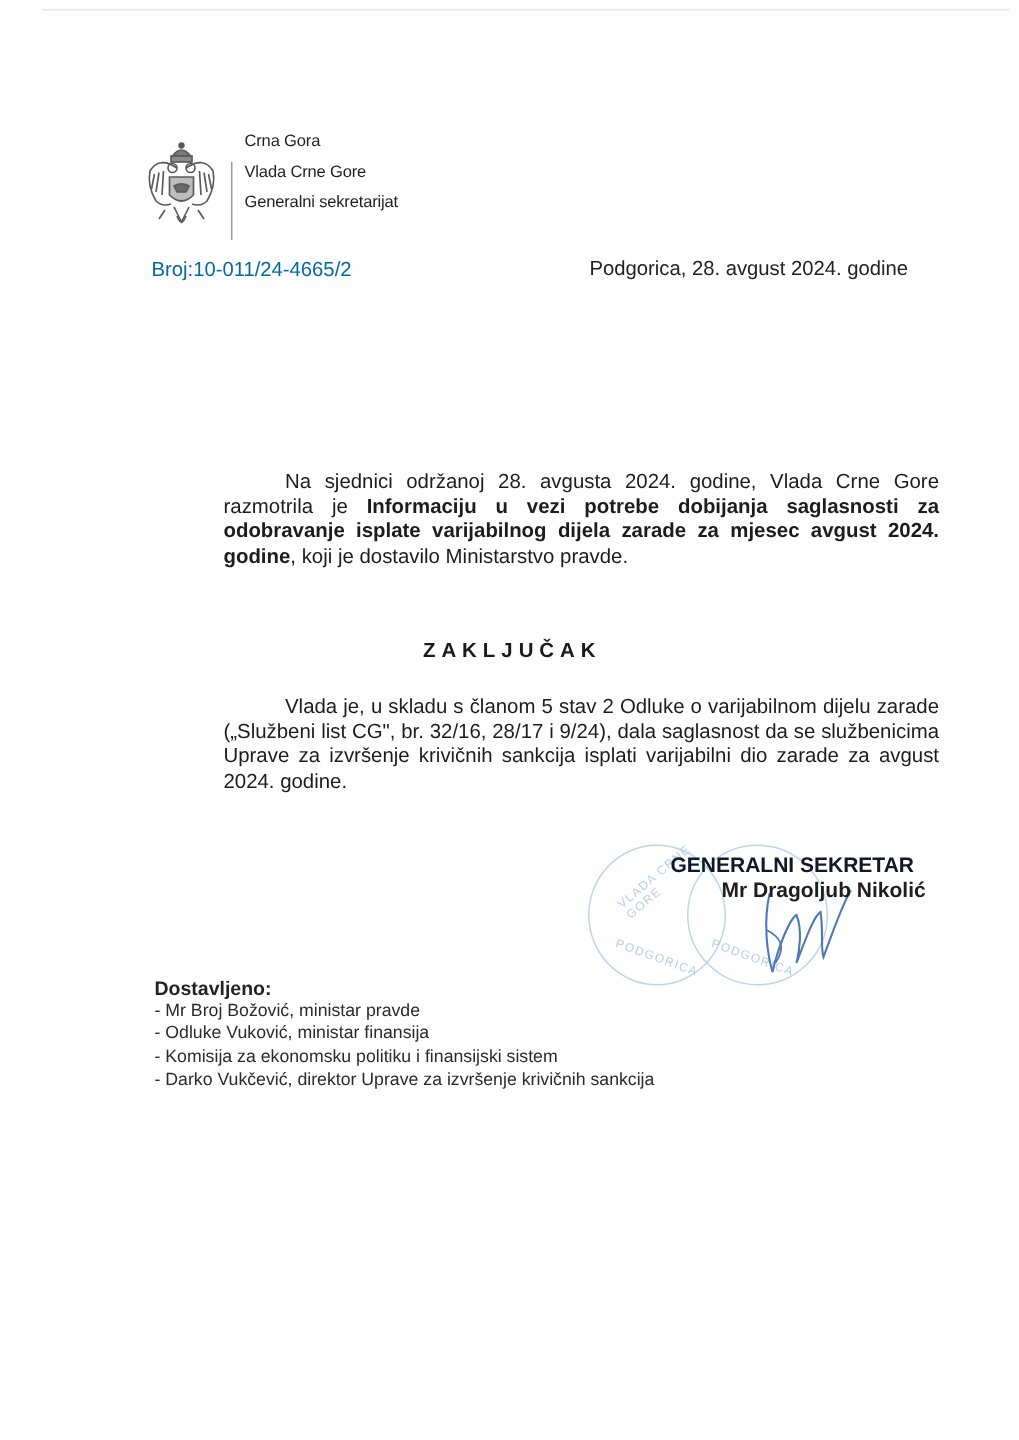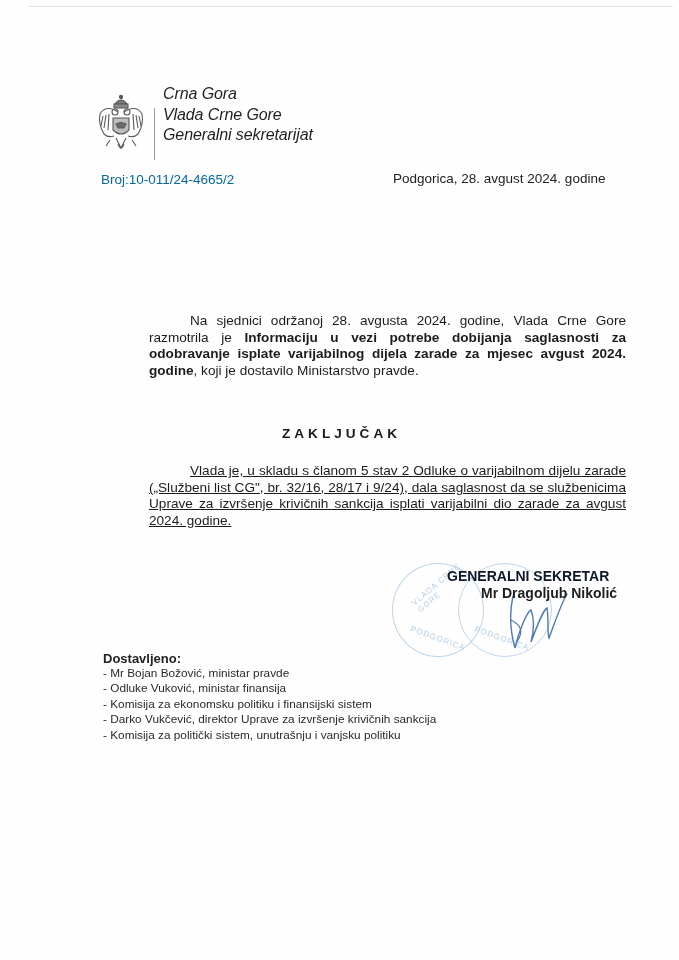--- a/index.html
+++ b/index.html
@@ -43,25 +43,24 @@
       left: 58px; top: 24px;
       width: 1px; height: 52px;
       background: #9a9a9a;
     }
     .org-lines {
       position: absolute;
       left: 67px; top: 0;
       white-space: nowrap;
     }
     .org-line {
-      font-size: 16px;
+      font-size: 11px;
       line-height: 20.5px;
       color: #1f1f1f;
       letter-spacing: -0.1px;
-      font-style: italic;
     }
     
     .ref-number {
       position: absolute;
       left: 101px; top: 172px;
       font-size: 13.5px;
       color: #0369a1;
     }
     .place-date {
       position: absolute;
@@ -88,21 +87,21 @@
       position: absolute;
       left: 0; width: 679px;
       top: 426px;
       text-align: center;
       font-weight: bold;
       font-size: 13.6px;
       letter-spacing: 4px;
       padding-left: 4px;
       box-sizing: border-box;
     }
-    .para-3 { top: 463px; text-decoration: underline; }
+    .para-3 { top: 463px; }
     
     .stamp {
       position: absolute;
       border: 1.5px solid #a9c7e2;
       border-radius: 50%;
       opacity: 0.75;
     }
     .stamp-1 { left: 392px; top: 563px; width: 90px; height: 92px; }
     .stamp-2 { left: 458px; top: 563px; width: 92px; height: 92px; }
     .stamp-text {
@@ -213,19 +212,18 @@
   <svg class="signature-svg" viewBox="0 0 70 64">
     <path d="M8 6 C4 24 6 44 10 58 C14 40 22 22 26 20 C30 30 28 44 26 52 C32 36 38 20 42 18 C44 30 42 42 44 48 C50 32 56 14 62 4" fill="none" stroke="#4f79b4" stroke-width="1.4" stroke-linecap="round"></path>
     <path d="M6 30 C14 34 20 40 12 52" fill="none" stroke="#4f79b4" stroke-width="1.2"></path>
   </svg>
 
   <div class="sig-title">GENERALNI SEKRETAR</div>
   <div class="sig-name">Mr Dragoljub Nikolić</div>
 
   <div class="dist-label">Dostavljeno:</div>
   <ul class="dist-list">
-    <li>- Mr Bojan Božović, ministar pravde</li>
+    <li>- Mr Broj Božović, ministar pravde</li>
     <li>- Odluke Vuković, ministar finansija</li>
     <li>- Komisija za ekonomsku politiku i finansijski sistem</li>
     <li>- Darko Vukčević, direktor Uprave za izvršenje krivičnih sankcija</li>
-    <li>- Komisija za politički sistem, unutrašnju i vanjsku politiku</li>
   </ul>
 </div>
 
 </body></html>

